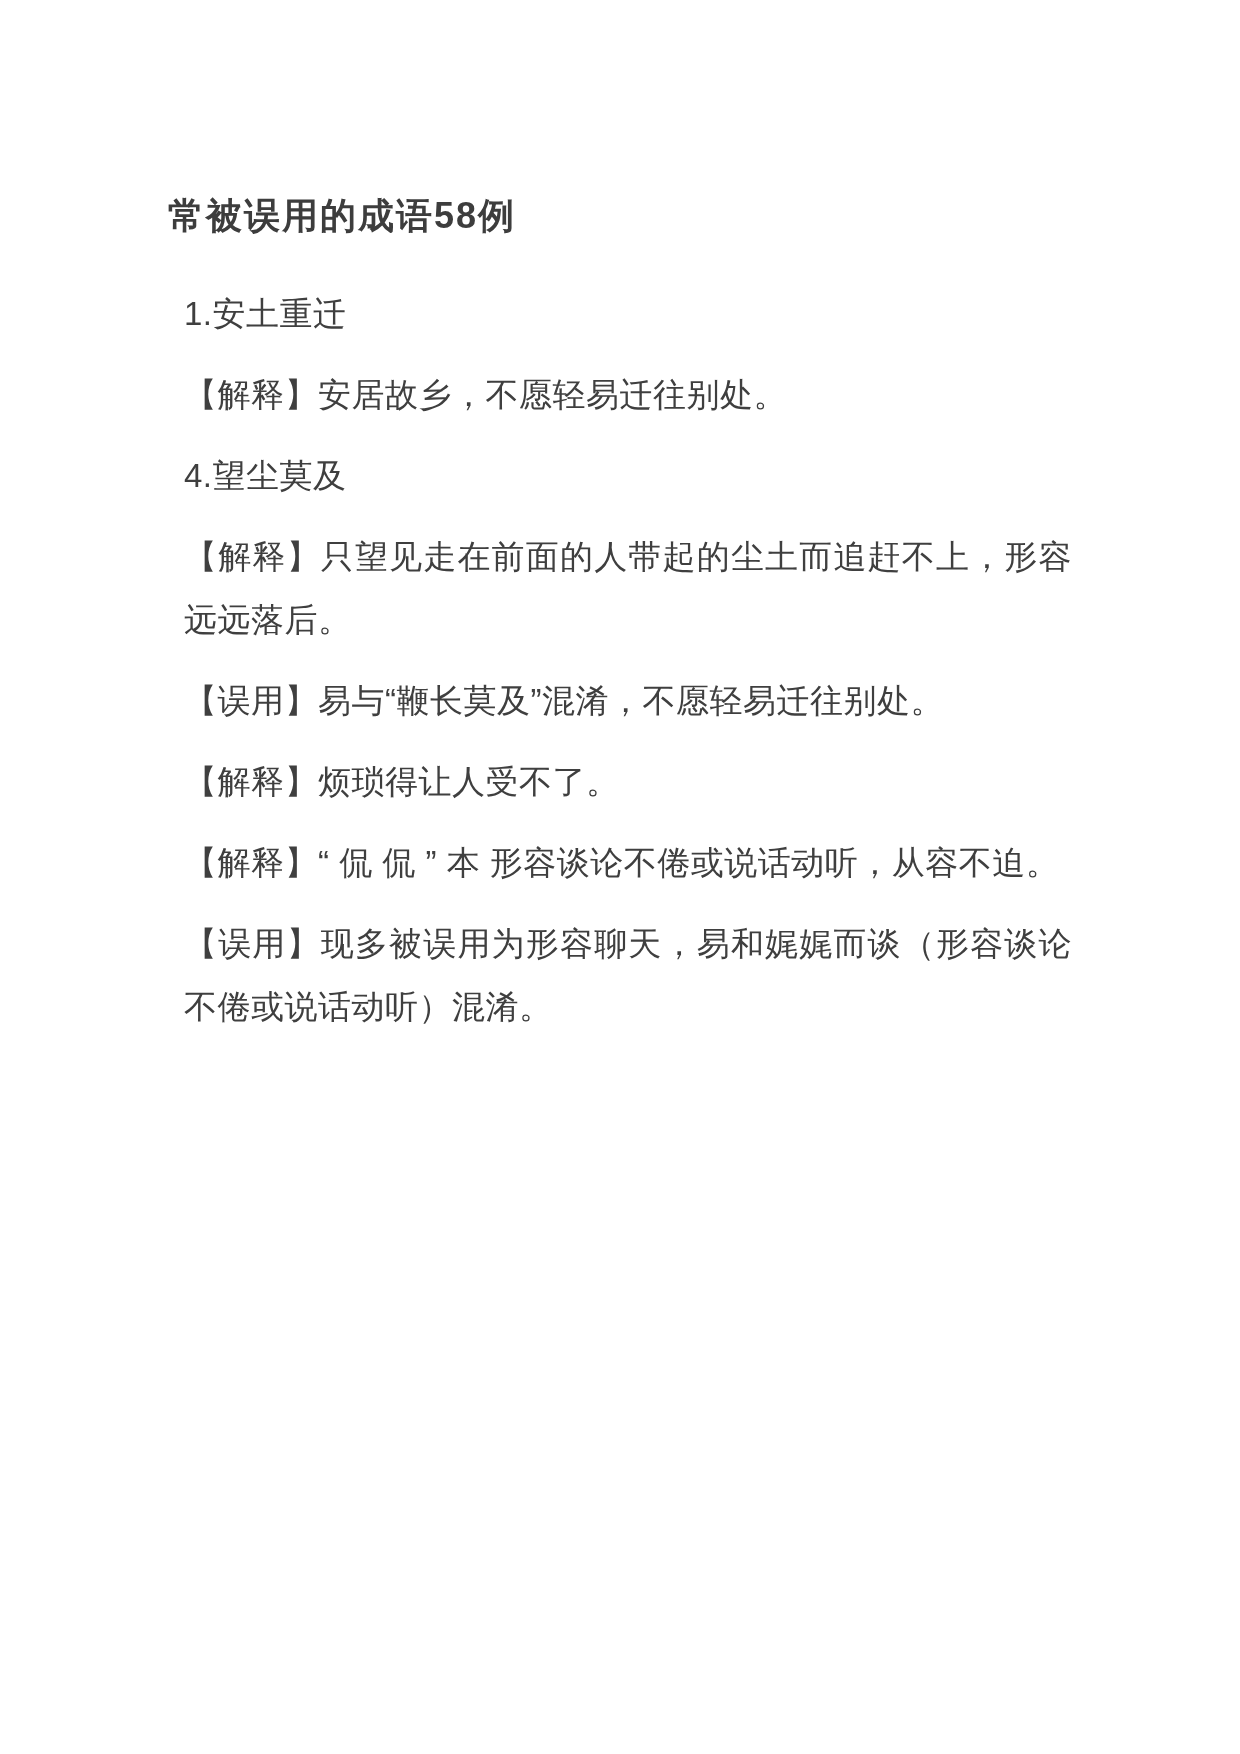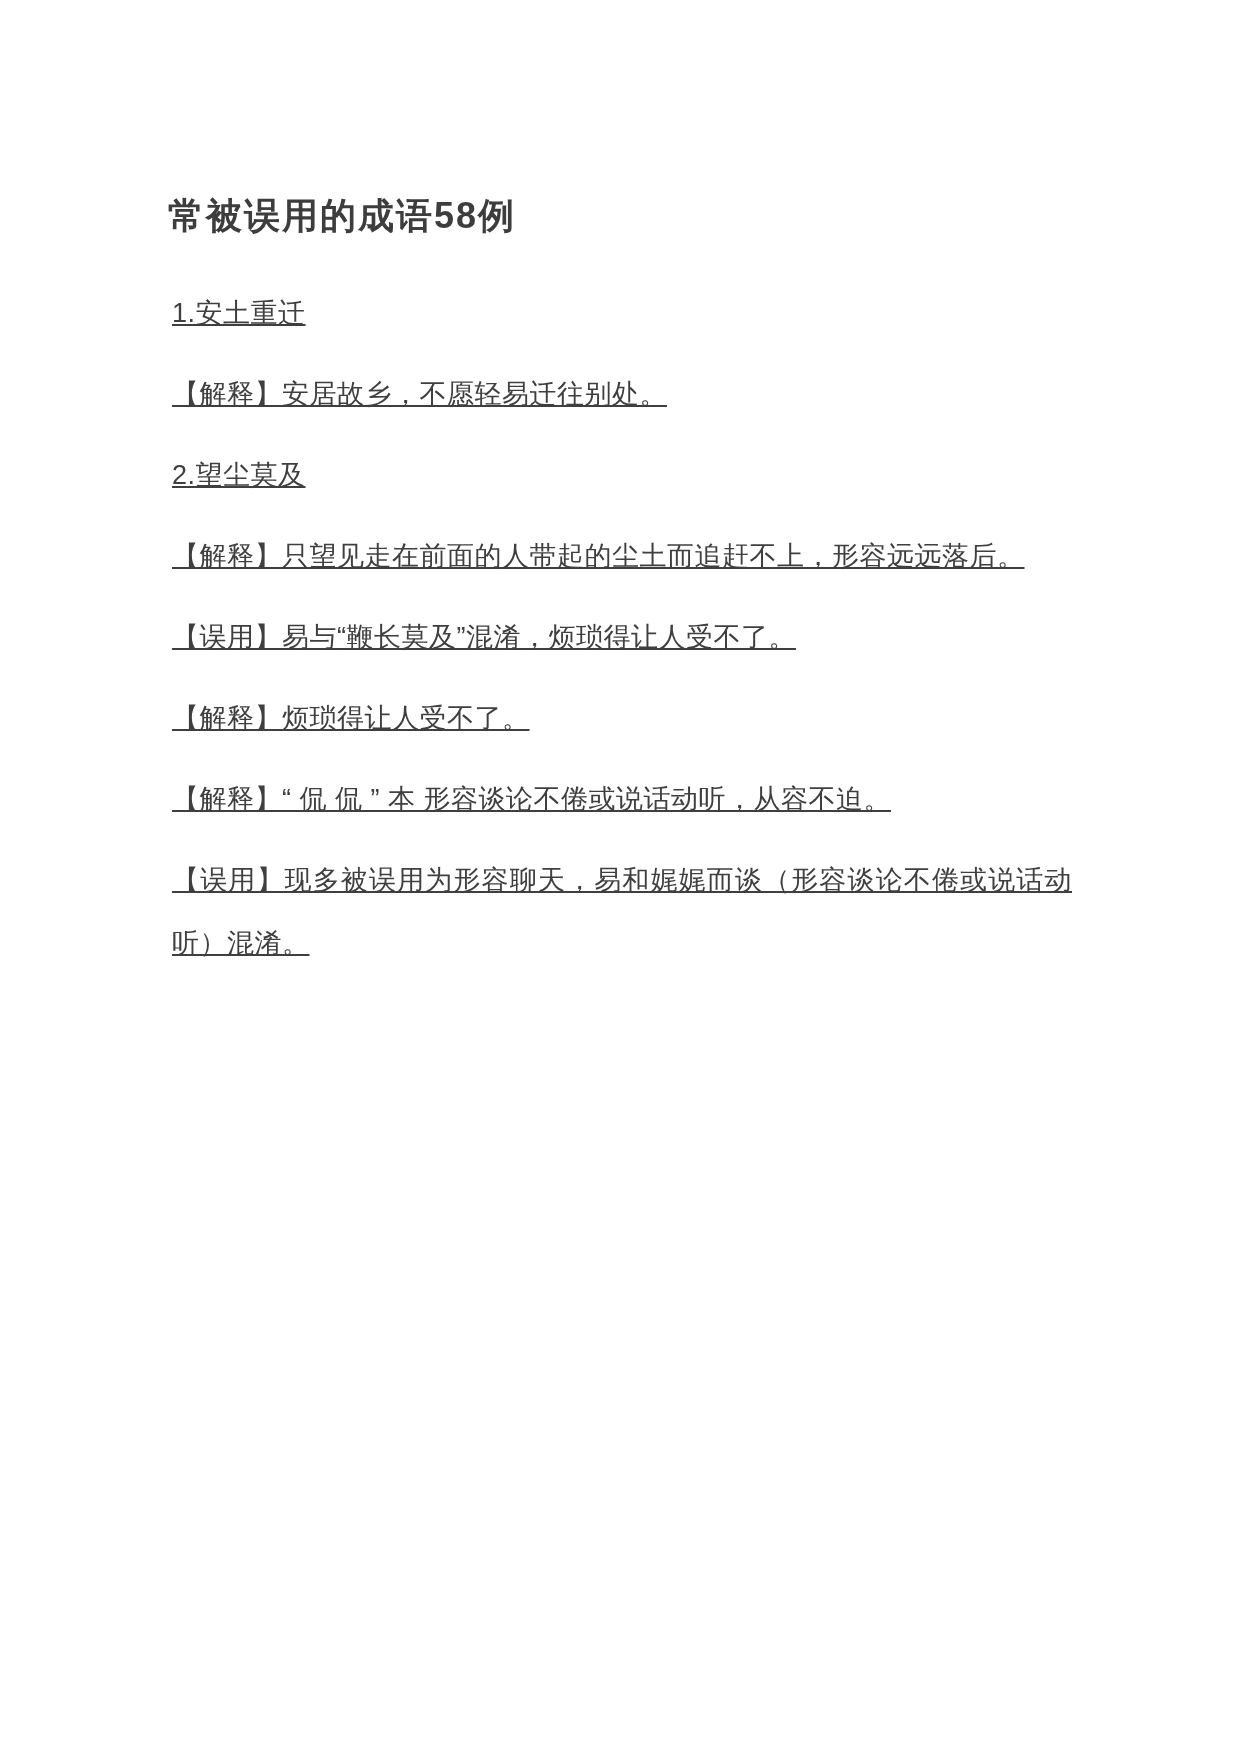--- a/index.html
+++ b/index.html
@@ -23,50 +23,49 @@
   }
   .doc-title {
     font-size: 36px;
     font-weight: 700;
     line-height: 48px;
     letter-spacing: 2px;
     margin: 0 0 42px 0;
     color: #3d3d3d;
   }
   .para {
-    font-size: 27px;
+    font-size: 33px;
     font-weight: 500;
     line-height: 63px;
     letter-spacing: 0.5px;
-    margin: 0 0 18px 4px;
+    margin: 0 0 18px 16px;
     text-align: justify;
     text-justify: inter-character;
     color: #3f3f3f;
-    text-decoration: underline;
   }
   .entry-heading {
     font-weight: 500;
   }
 </style>
 </head>
 <body>
 
 <div class="page">
 
   <h1 class="doc-title">常被误用的成语58例</h1>
 
   <section>
     <p class="para entry-heading">1.安土重迁</p>
     <p class="para">【解释】安居故乡，不愿轻易迁往别处。</p>
   </section>
 
   <section>
-    <p class="para entry-heading">2.望尘莫及</p>
+    <p class="para entry-heading">4.望尘莫及</p>
     <p class="para">【解释】只望见走在前面的人带起的尘土而追赶不上，形容远远落后。</p>
-    <p class="para">【误用】易与“鞭长莫及”混淆，烦琐得让人受不了。</p>
+    <p class="para">【误用】易与“鞭长莫及”混淆，不愿轻易迁往别处。</p>
   </section>
 
   <section>
     <p class="para">【解释】烦琐得让人受不了。</p>
   </section>
 
   <section>
     <p class="para">【解释】“ 侃 侃 ” 本 形容谈论不倦或说话动听，从容不迫。</p>
     <p class="para">【误用】现多被误用为形容聊天，易和娓娓而谈（形容谈论不倦或说话动听）混淆。</p>
   </section>

